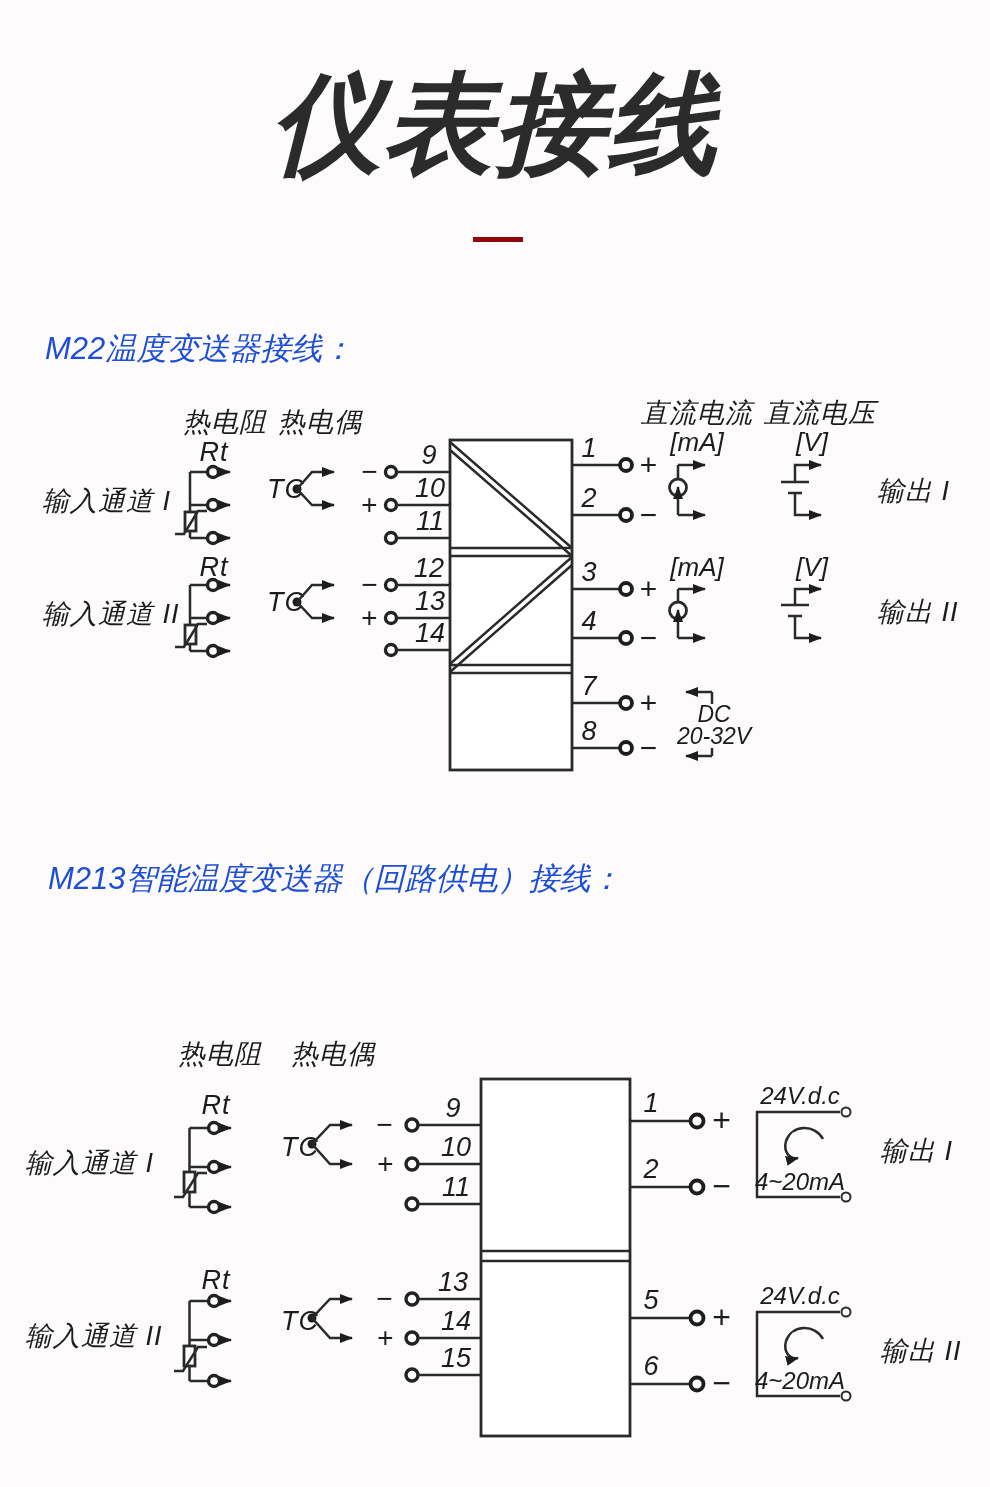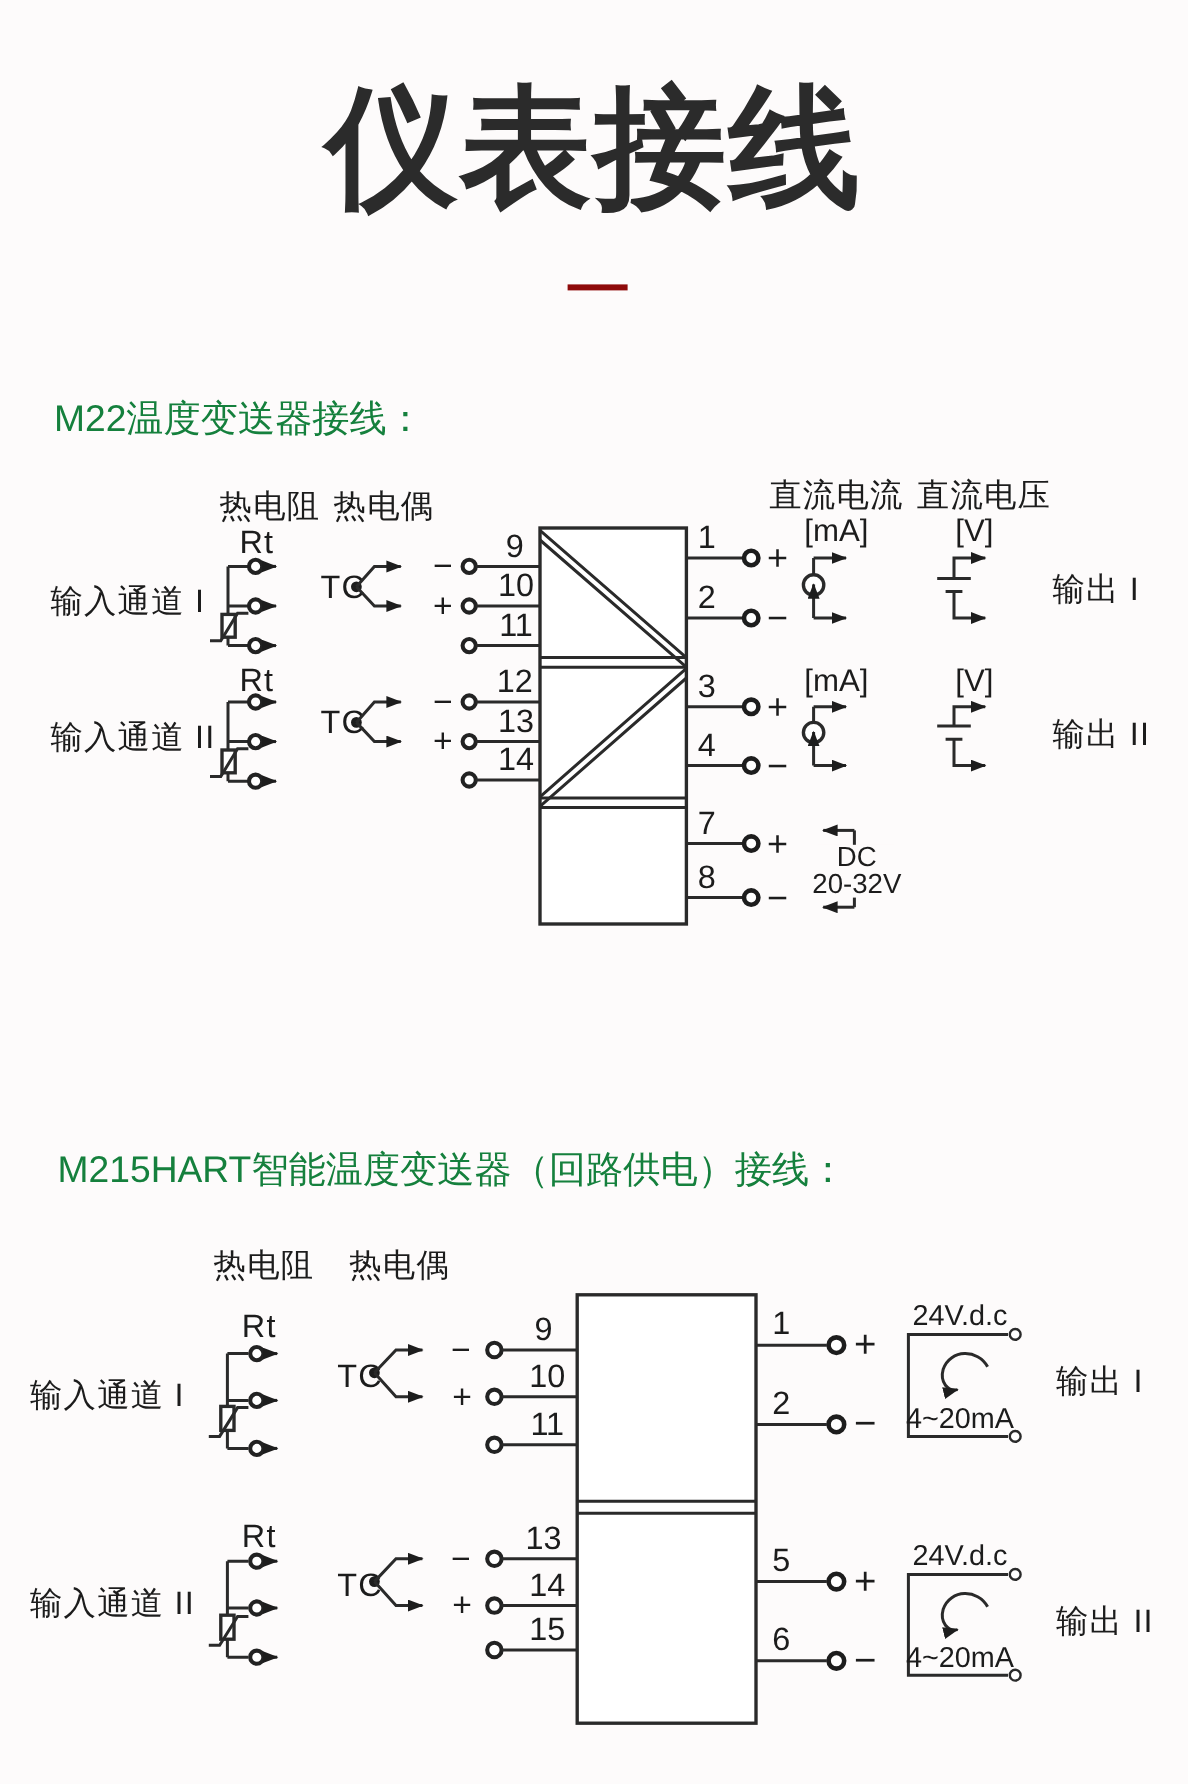--- a/index.html
+++ b/index.html
@@ -1,21 +1,21 @@
 <!DOCTYPE html>
 <html><head>
 <meta charset="utf-8">
 <style>
   html,body{margin:0;padding:0;}
   body{background:#fdfbfb;font-family:"Liberation Sans","DejaVu Sans",sans-serif;}
-  .page{position:relative;width:990px;height:1487px;background:#fdfbfb;overflow:hidden;}
+  .page{position:relative;width:990px;height:1487px;background:#fdfbfb;overflow:hidden;font-style:italic;}
   .page-title{position:absolute;top:66px;left:0;width:100%;text-align:center;
     font-size:110px;font-weight:900;color:#2b2b2b;letter-spacing:2px;line-height:1.05;}
   .title-divider{position:absolute;left:473px;top:237px;width:50px;height:5px;background:#8e0a0a;}
-  .heading{position:absolute;left:45px;font-size:31px;color:#15803d;font-weight:500;white-space:nowrap;}
+  .heading{position:absolute;left:45px;font-size:31px;color:#1d4ed8;font-weight:500;white-space:nowrap;}
   .h-m22{top:328px;}
   .h-m213{top:858px;left:48px;}
   .h-m214{top:906px;left:48px;}
   .h-m215{top:954px;left:48px;}
   svg.diagram{position:absolute;left:0;top:0;}
   
   .w{stroke:#2a2a2a;stroke-width:2.5;fill:none;stroke-linecap:butt;}
   .wb{stroke:#2a2a2a;stroke-width:2.8;fill:#ffffff;}
   .term{fill:#ffffff;stroke:#222222;stroke-width:3.4;}
   .term-out{fill:#ffffff;stroke:#1d1d1d;stroke-width:3.8;}
@@ -35,21 +35,21 @@
 </style>
 </head>
 <body>
 
 <div class="page">
 
   <div class="page-title">仪表接线</div>
   <div class="title-divider"></div>
 
   <div class="heading h-m22">M22温度变送器接线：</div>
-  <div class="heading h-m215">M215HART智能温度变送器（回路供电）接线：</div>
+  <div class="heading h-m213">M213智能温度变送器（回路供电）接线：</div>
 
   <svg class="diagram" width="990" height="1487" viewBox="0 0 990 1487">
     <defs>
       <marker id="ah" orient="auto" markerUnits="userSpaceOnUse" markerWidth="16" markerHeight="12" refX="12" refY="5">
         <path class="ah" d="M0,0 L13,5 L0,10 Z"></path>
       </marker>
     </defs>
 
     <g>
 

